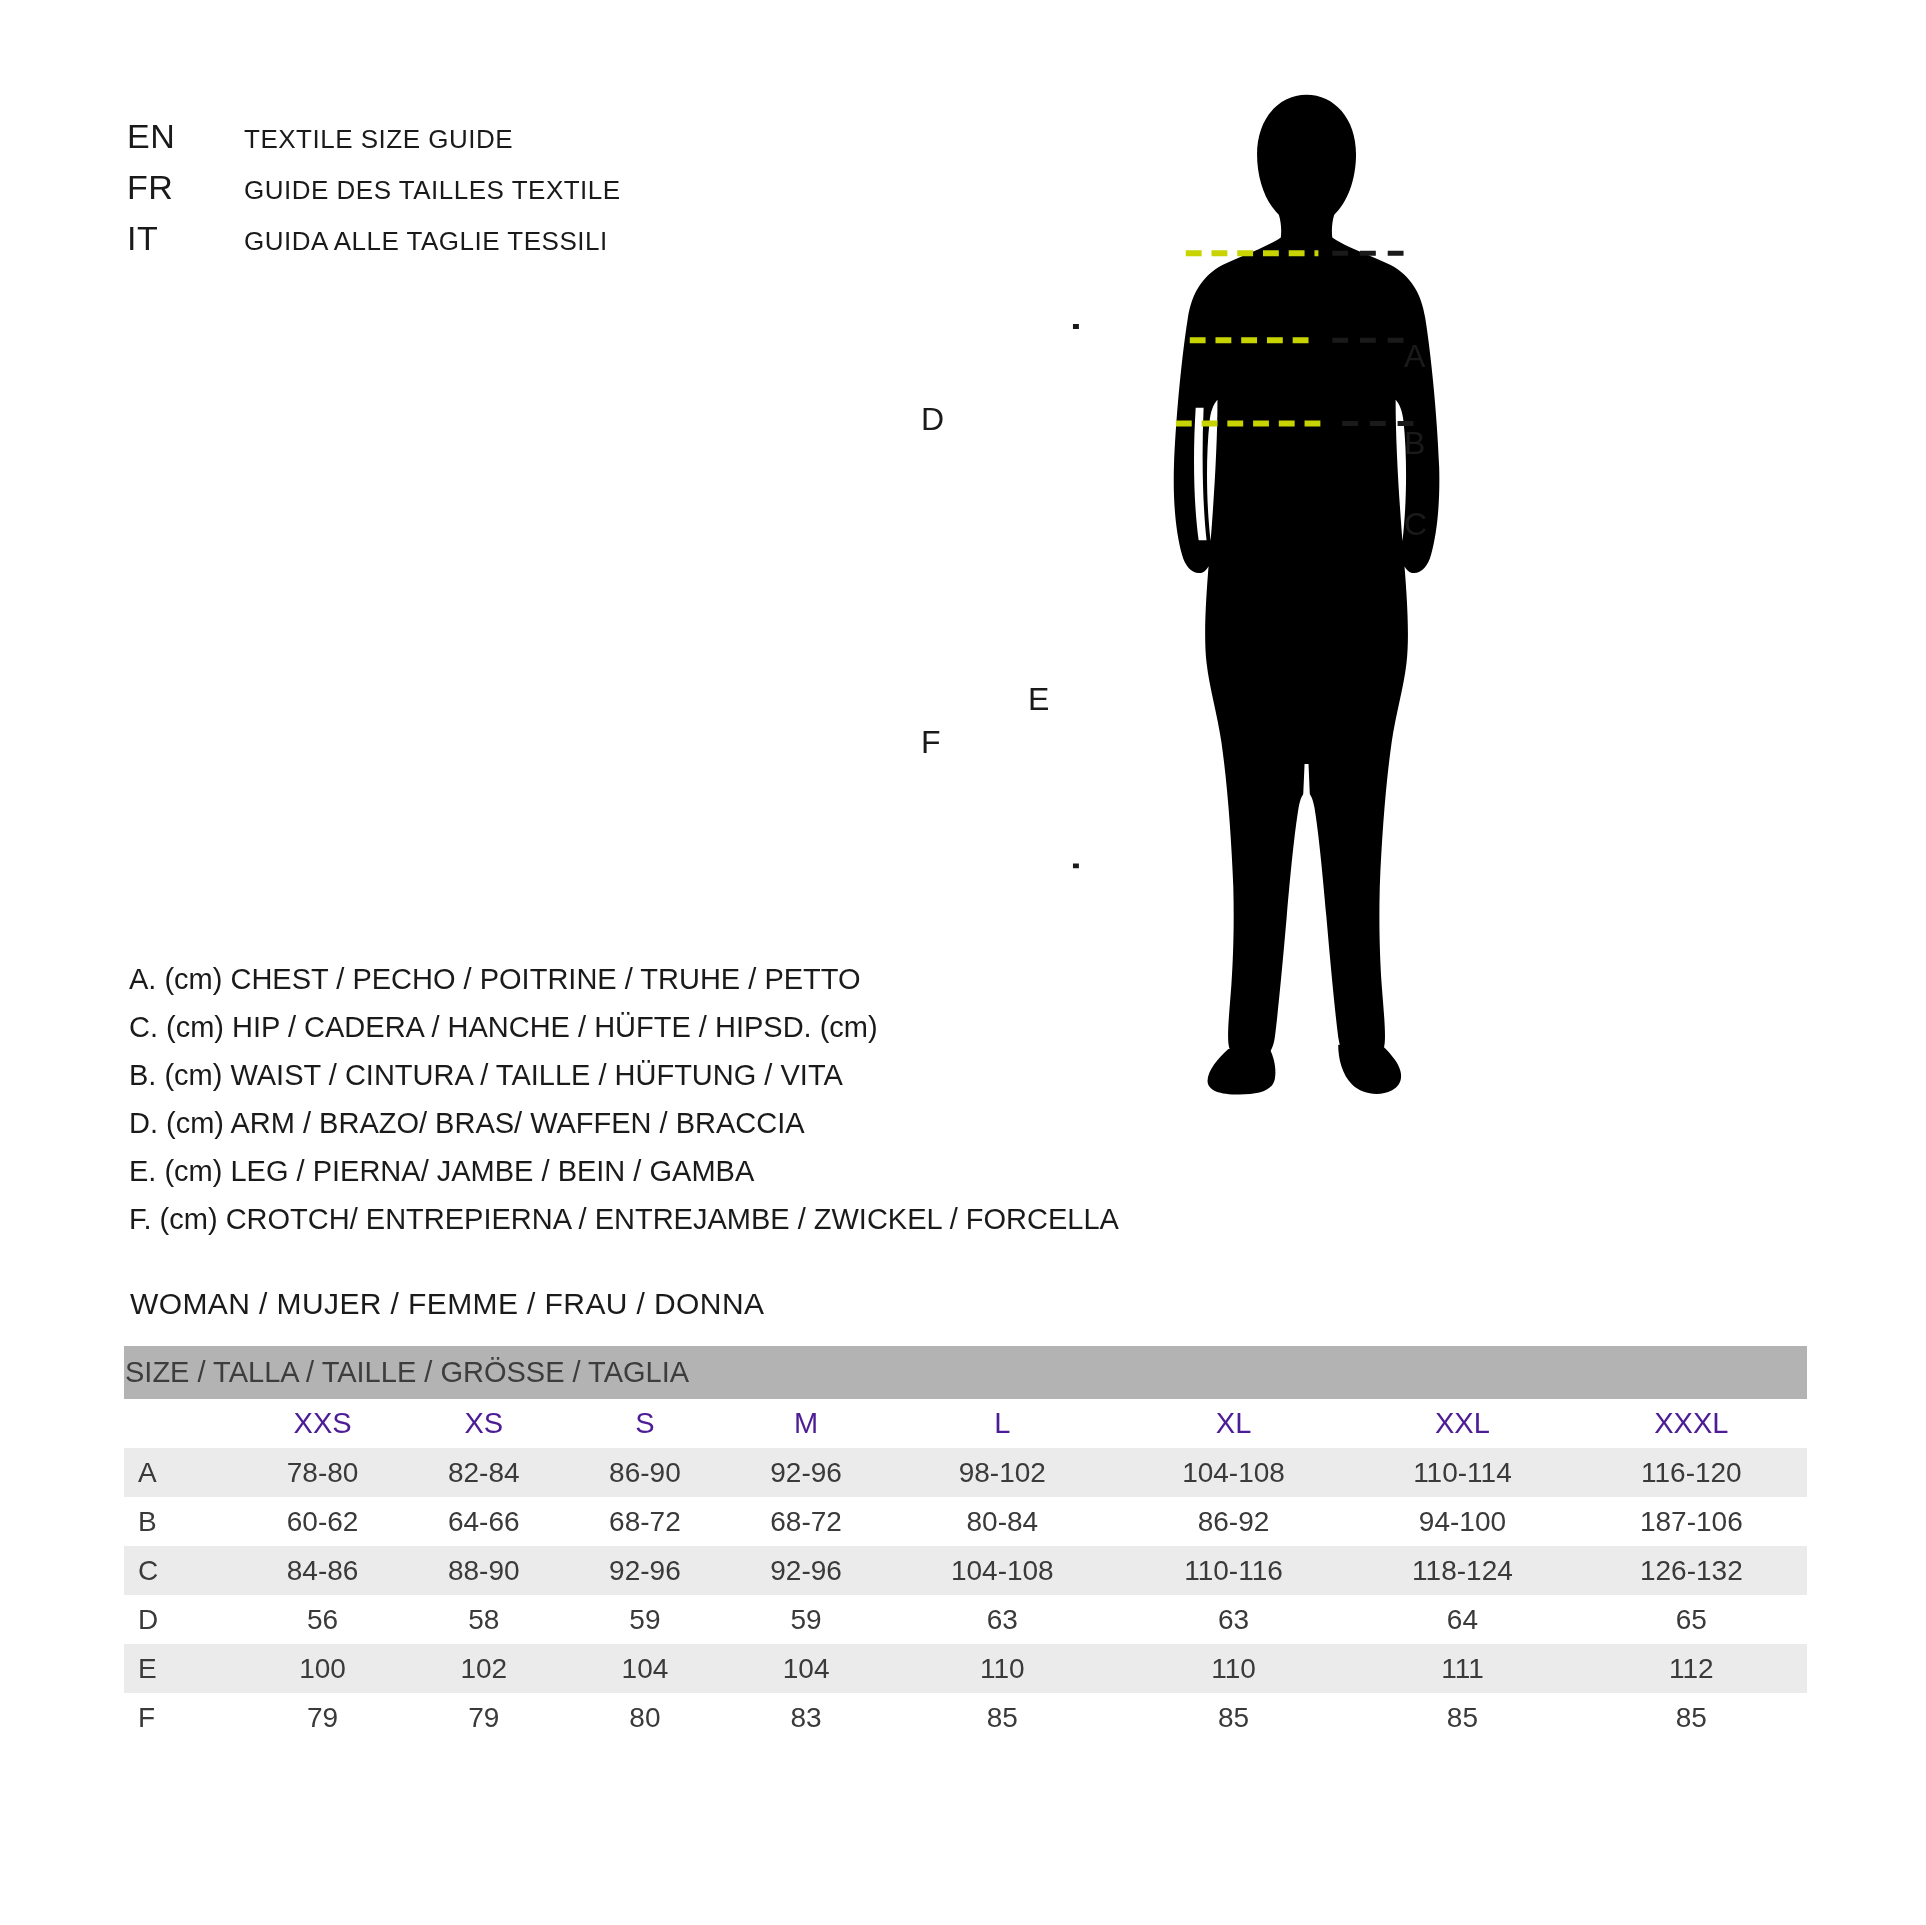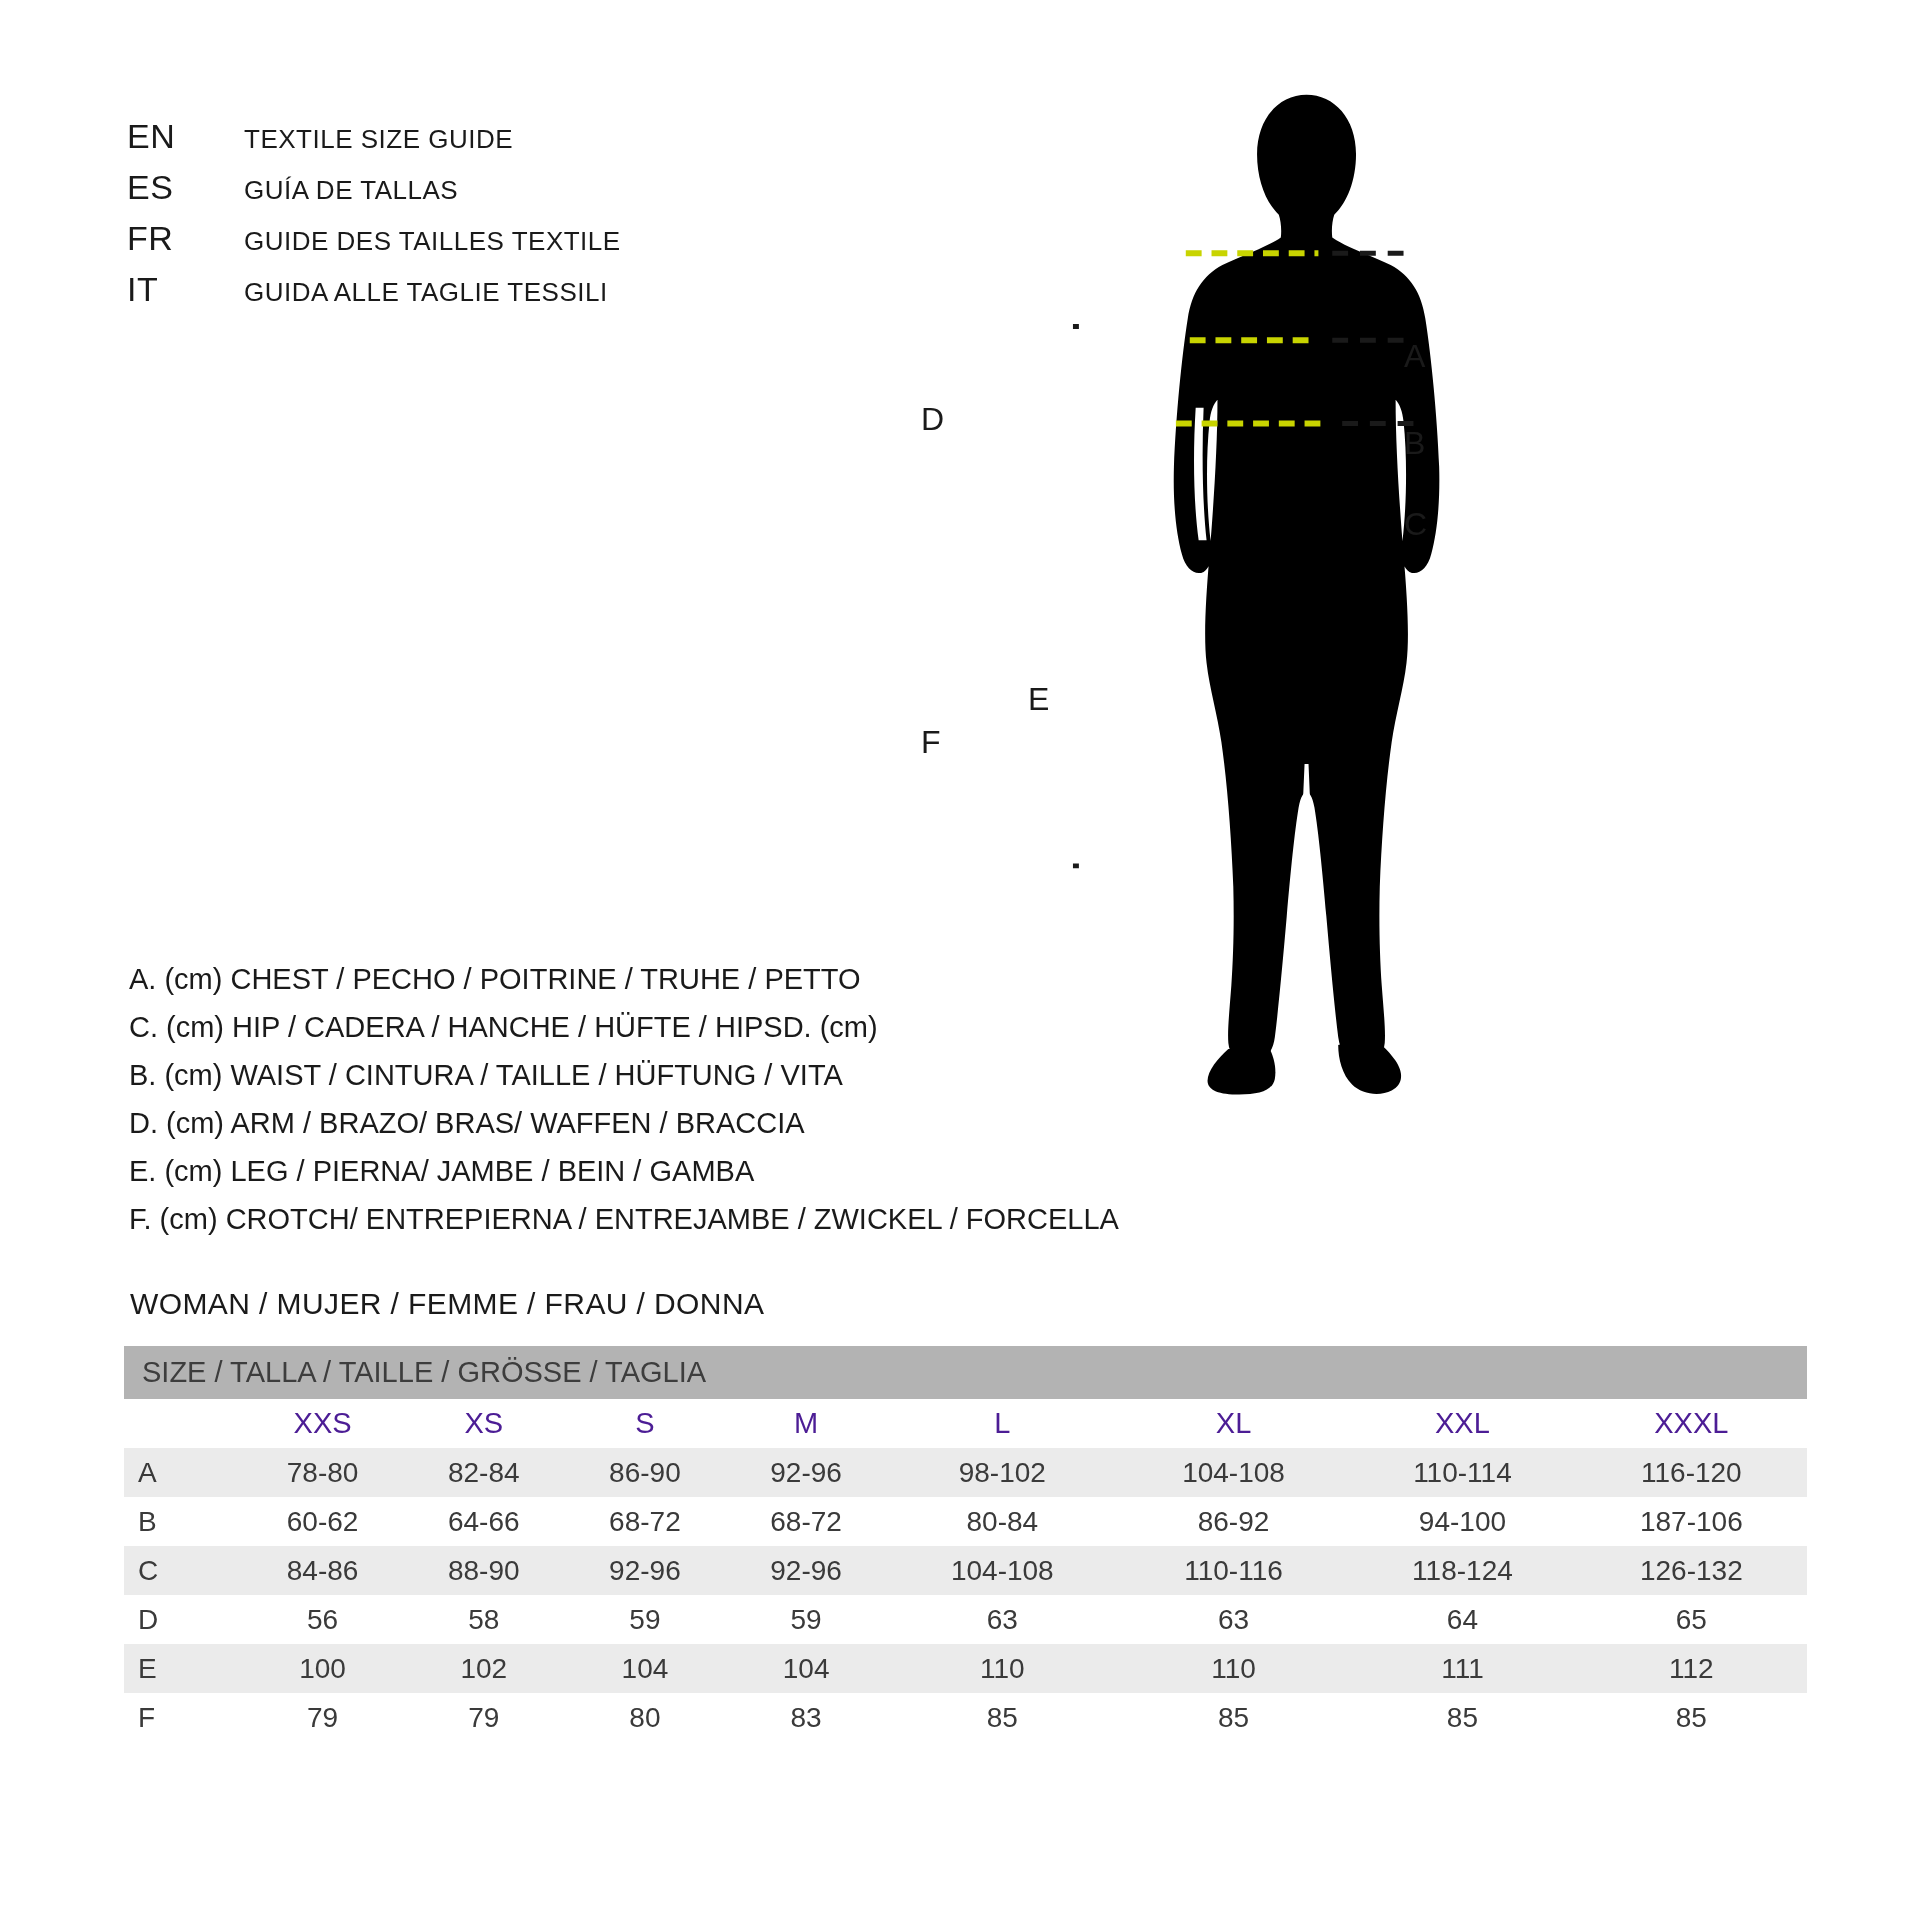--- a/index.html
+++ b/index.html
@@ -79,21 +79,21 @@
   }
   #size-table th, #size-table td {
     padding: 0;
     height: 49px;
     text-align: center;
     font-weight: normal;
   }
   #size-table tr.header-row td {
     background: #b3b3b3;
     text-align: left;
-    padding-left: 18px;
+    padding-left: 1px;
     font-size: 29px;
     color: #3d3d3d;
     height: 53px;
   }
   #size-table tr.sizes-row td {
     background: #ffffff;
     color: #4c1d95;
     font-size: 29px;
   }
   #size-table td.rowlabel {
@@ -127,24 +127,20 @@
     color: #1a1a1a;
   }
 </style>
 </head>
 <body>
 
 <div id="title-block">
   <div class="title-row">
     <div class="title-lang">EN</div>
     <div class="title-text">TEXTILE SIZE GUIDE</div>
-  </div>
-  <div class="title-row">
-    <div class="title-lang">ES</div>
-    <div class="title-text">GUÍA DE TALLAS</div>
   </div>
   <div class="title-row">
     <div class="title-lang">FR</div>
     <div class="title-text">GUIDE DES TAILLES TEXTILE</div>
   </div>
   <div class="title-row">
     <div class="title-lang">IT</div>
     <div class="title-text">GUIDA ALLE TAGLIE TESSILI</div>
   </div>
 </div>

